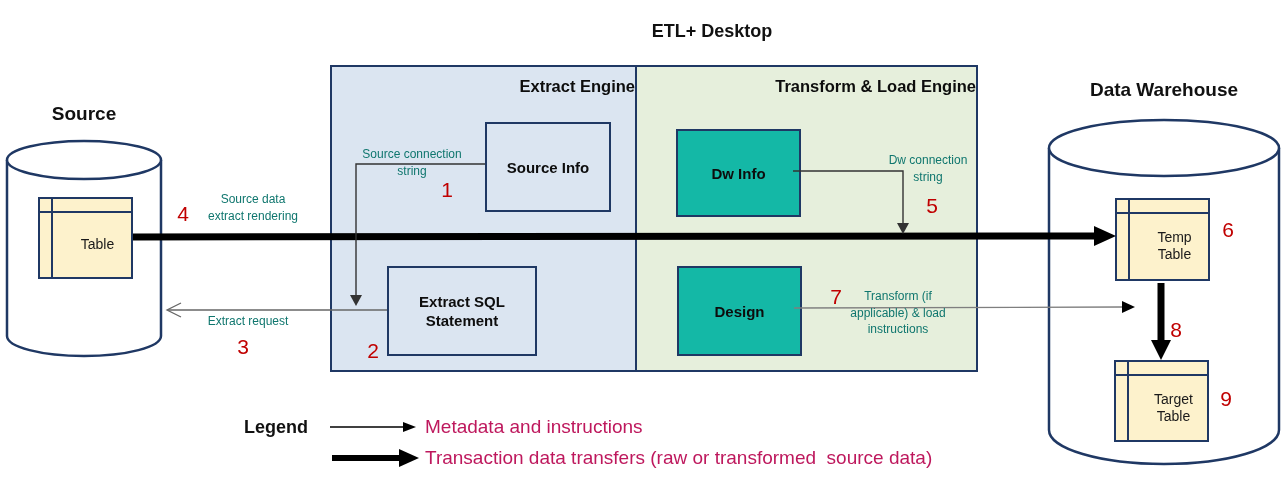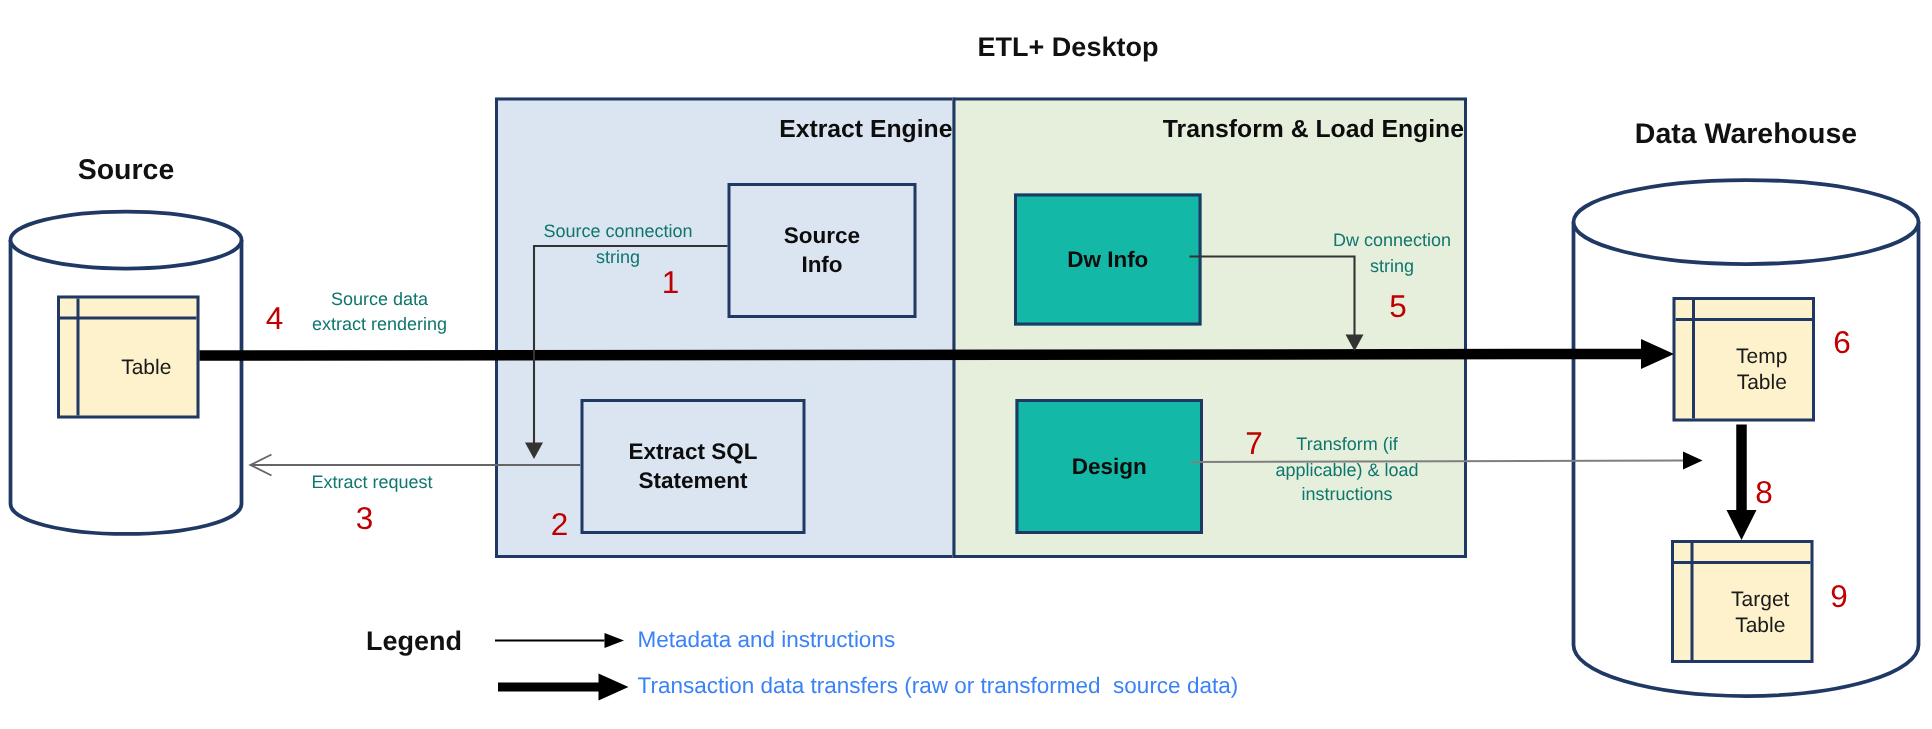--- a/index.html
+++ b/index.html
@@ -8,39 +8,39 @@
     font-family:"Liberation Sans", sans-serif;color:#111;
   }
   .abs{position:absolute;}
   svg.layer{position:absolute;left:0;top:0;pointer-events:none;}
   .big-title{font-weight:bold;font-size:18px;text-align:center;}
   .side-title{font-weight:bold;font-size:19px;text-align:center;}
   .panel{box-sizing:border-box;border:2.5px solid #1f3864;}
   .panel-header{position:absolute;left:0;right:0;top:10px;text-align:right;font-weight:bold;font-size:16.5px;color:#0d0d0d;}
   .node{
     box-sizing:border-box;border:2px solid #1f3864;display:flex;align-items:center;justify-content:center;
-    text-align:center;font-weight:bold;font-size:15px;line-height:19px;color:#0d0d0d;padding:20px;
+    text-align:center;font-weight:bold;font-size:15px;line-height:19px;color:#0d0d0d;padding:4px;
   }
   .node-blue{background:#dbe5f1;}
   .node-green{background:#14b8a6;}
   .tbl{
     box-sizing:border-box;background:#fdf2cc;border:2px solid #1f3864;
     display:flex;align-items:center;justify-content:center;text-align:center;
     padding-left:24px;padding-top:13px;
   }
   .tbl .h-line{position:absolute;left:0;right:0;top:12px;height:2px;background:#1f3864;}
   .tbl .v-line{position:absolute;top:0;bottom:0;left:11px;width:2px;background:#1f3864;}
   .tbl-label{display:block;font-size:14px;line-height:17px;color:#1a1a1a;}
   .tbl-label.wrap{width:50px;margin:0 auto;}
   .conn-label{font-size:12px;line-height:16.5px;color:#0f766e;text-align:center;}
   .step{
     position:absolute;transform:translate(-50%,-50%);
     color:#c00000;font-size:21px;line-height:21px;font-weight:500;
   }
-  .legend-text{font-size:15px;line-height:14px;color:#3b82f6;white-space:pre-wrap;}
+  .legend-text{font-size:19px;line-height:14px;color:#be185d;white-space:pre-wrap;}
 </style>
 </head>
 <body>
 
 <div class="stage">
 
   <svg class="layer" width="1288" height="486" viewBox="0 0 1288 486">
     <g>
       <path d="M7,160 L7,336 A77,20 0 0 0 161,336 L161,160" fill="#ffffff" stroke="#1f3864" stroke-width="2.5"></path>
       <ellipse cx="84" cy="160" rx="77" ry="19" fill="#ffffff" stroke="#1f3864" stroke-width="2.5"></ellipse>

